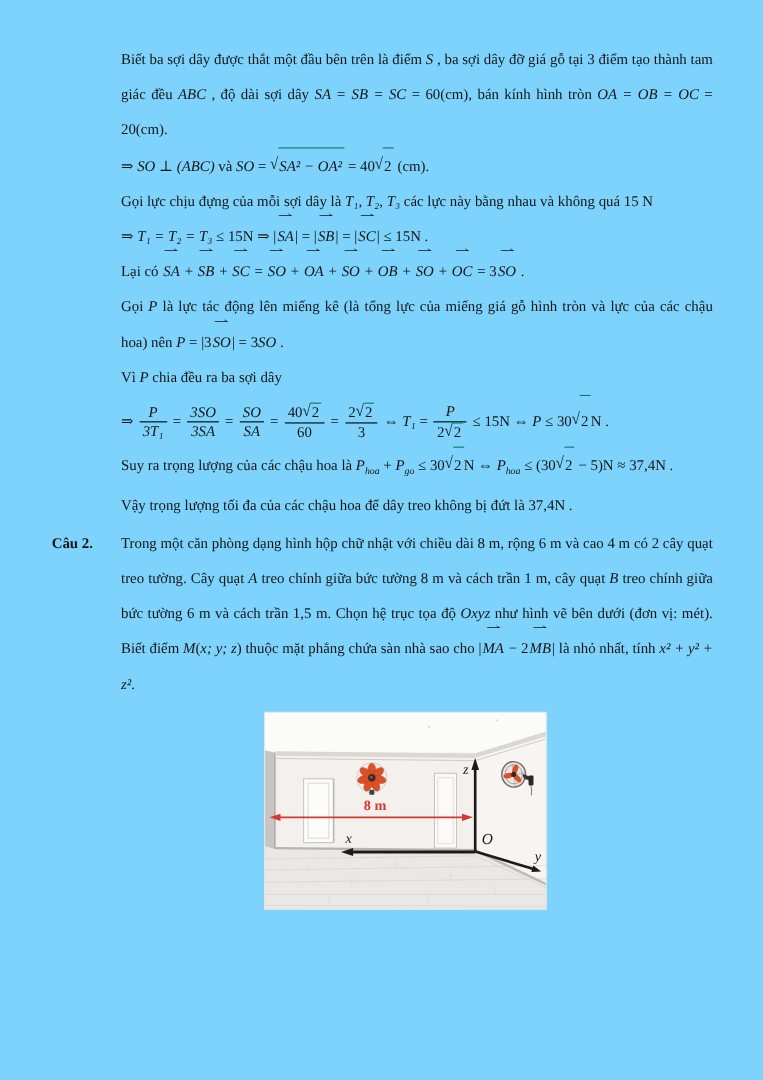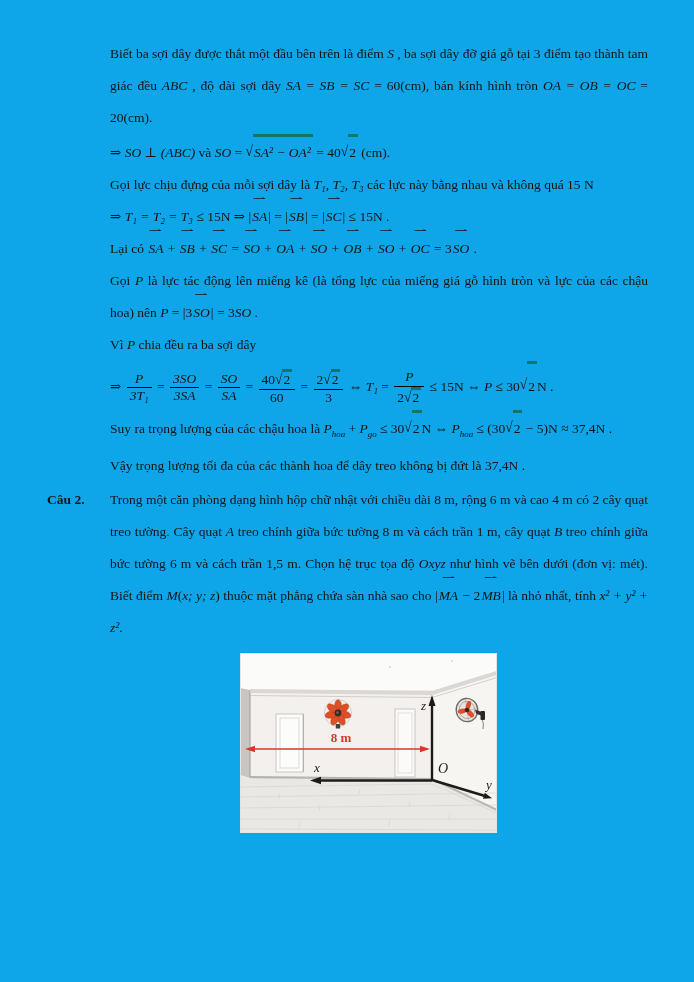--- a/index.html
+++ b/index.html
@@ -1,29 +1,29 @@
 <!DOCTYPE html>
 <html><head>
 <meta charset="utf-8">
 <style>
   html,body{margin:0;padding:0;background:#fff;}
-  .page{position:relative;width:694px;height:982px;background:#0ea5e9;overflow:hidden;
+  .page{position:relative;width:694px;height:982px;background:#7dd3fc;overflow:hidden;
         font-family:"Liberation Serif","DejaVu Serif",serif;font-size:13.5px;color:#141414;}
   .doc{position:absolute;left:110px;top:38px;width:538px;}
   .par{margin:0;text-align:justify;line-height:32px;}
   .m{font-style:italic;}
   .b{font-weight:bold;}
   .tall{line-height:46px;}
   sub{font-size:0.66em;font-style:italic;}
   .fr{display:inline-block;vertical-align:middle;text-align:center;line-height:1.22;margin:0 2px;}
   .fr .n{display:block;border-bottom:1px solid #000;padding:0 3px;}
   .fr .d{display:block;padding:0 3px;}
   .sq{display:inline-block;white-space:nowrap;}
   .rad{display:inline-block;transform:scaleY(1.1);transform-origin:bottom;}
-  .ovl{display:inline-block;border-top:3px solid #0f766e;padding:0 2px 0 1px;}
+  .ovl{display:inline-block;border-top:1px solid #0f766e;padding:0 2px 0 1px;}
   .vec{display:inline-block;position:relative;font-style:italic;margin:0 1px;}
   .vec .ar{position:absolute;left:0;right:0;top:-0.70em;text-align:center;font-style:normal;
            font-size:0.72em;line-height:1;transform:scaleX(1.7);}
   .q2{position:relative;margin-top:2px;}
   .qlabel{position:absolute;left:-63px;top:0;}
   .ans{margin-top:1px;}
   .fig{display:block;width:257px;height:180px;margin:9px 0 0 130px;}
   .loigiai{margin-top:14px;text-align:center;line-height:20px;}
   svg text{font-family:"Liberation Serif","DejaVu Serif",serif;}
 </style>
@@ -45,21 +45,21 @@
     <p class="par"><span>Lại có </span><span class="vec"><span class="ar">⇀</span><span>SA</span></span><span> + </span><span class="vec"><span class="ar">⇀</span><span>SB</span></span><span> + </span><span class="vec"><span class="ar">⇀</span><span>SC</span></span><span> = </span><span class="vec"><span class="ar">⇀</span><span>SO</span></span><span> + </span><span class="vec"><span class="ar">⇀</span><span>OA</span></span><span> + </span><span class="vec"><span class="ar">⇀</span><span>SO</span></span><span> + </span><span class="vec"><span class="ar">⇀</span><span>OB</span></span><span> + </span><span class="vec"><span class="ar">⇀</span><span>SO</span></span><span> + </span><span class="vec"><span class="ar">⇀</span><span>OC</span></span><span> = 3</span><span class="vec"><span class="ar">⇀</span><span>SO</span></span><span> .</span></p>
 
     <p class="par"><span>Gọi </span><span class="m">P</span><span> là lực tác động lên miếng kê (là tổng lực của miếng giá gỗ hình tròn và lực của các chậu hoa) nên </span><span class="m">P</span><span> = |3</span><span class="vec"><span class="ar">⇀</span><span>SO</span></span><span>| = 3</span><span class="m">SO</span><span> .</span></p>
 
     <p class="par"><span>Vì </span><span class="m">P</span><span> chia đều ra ba sợi dây</span></p>
 
     <p class="par tall"><span>⇒ </span><span class="fr"><span class="n m">P</span><span class="d m">3T₁</span></span><span> = </span><span class="fr"><span class="n m">3SO</span><span class="d m">3SA</span></span><span> = </span><span class="fr"><span class="n m">SO</span><span class="d m">SA</span></span><span> = </span><span class="fr"><span class="n"><span>40</span><span class="sq"><span class="rad">√</span><span class="ovl">2</span></span></span><span class="d">60</span></span><span> = </span><span class="fr"><span class="n"><span>2</span><span class="sq"><span class="rad">√</span><span class="ovl">2</span></span></span><span class="d">3</span></span><span> ⇔ </span><span class="m">T₁</span><span> = </span><span class="fr"><span class="n m">P</span><span class="d"><span>2</span><span class="sq"><span class="rad">√</span><span class="ovl">2</span></span></span></span><span> ≤ 15N ⇔ </span><span class="m">P</span><span> ≤ 30</span><span class="sq"><span class="rad">√</span><span class="ovl">2</span></span><span>N .</span></p>
 
     <p class="par"><span>Suy ra trọng lượng của các chậu hoa là </span><span class="m">P</span><sub>hoa</sub><span> + </span><span class="m">P</span><sub>go</sub><span> ≤ 30</span><span class="sq"><span class="rad">√</span><span class="ovl">2</span></span><span>N ⇔ </span><span class="m">P</span><sub>hoa</sub><span> ≤ (30</span><span class="sq"><span class="rad">√</span><span class="ovl">2</span></span><span> − 5)N ≈ 37,4N .</span></p>
 
-    <p class="par"><span>Vậy trọng lượng tối đa của các thành hoa để dây treo không bị đứt là </span><span>37,4N .</span></p>
+    <p class="par"><span>Vậy trọng lượng tối đa của các chậu hoa để dây treo không bị đứt là </span><span>37,4N .</span></p>
 
 
     <div class="par q2"><span class="qlabel b">Câu 2.</span><span>Trong một căn phòng dạng hình hộp chữ nhật với chiều dài 8 m, rộng 6 m và cao 4 m có 2 cây quạt treo tường. Cây quạt </span><span class="m">A</span><span> treo chính giữa bức tường 8 m và cách trần 1 m, cây quạt </span><span class="m">B</span><span> treo chính giữa bức tường 6 m và cách trần 1,5 m. Chọn hệ trục tọa độ </span><span class="m">Oxyz</span><span> như hình vẽ bên dưới (đơn vị: mét). Biết điểm </span><span class="m">M</span><span>(</span><span class="m">x; y; z</span><span>)</span><span> thuộc mặt phẳng chứa sàn nhà sao cho </span><span>|</span><span class="vec"><span class="ar">⇀</span><span>MA</span></span><span> − 2</span><span class="vec"><span class="ar">⇀</span><span>MB</span></span><span>|</span><span> là nhỏ nhất, tính </span><span class="m">x² + y² + z²</span><span>.</span></div>
 
     <svg class="fig" viewBox="0 0 257 180" width="257" height="180" xmlns="http://www.w3.org/2000/svg">
       <rect x="0" y="0" width="257" height="180" fill="#f3f1ee"></rect>
       <polygon points="0,0 257,0 257,19 192,39 10,37 0,35" fill="#fbfbfa"></polygon>
       <circle cx="150" cy="14" r="0.9" fill="#d8d5d2"></circle>
       <circle cx="212" cy="8" r="0.9" fill="#d8d5d2"></circle>
       <rect x="10" y="37" width="182" height="90" fill="#f3f0ed"></rect>

